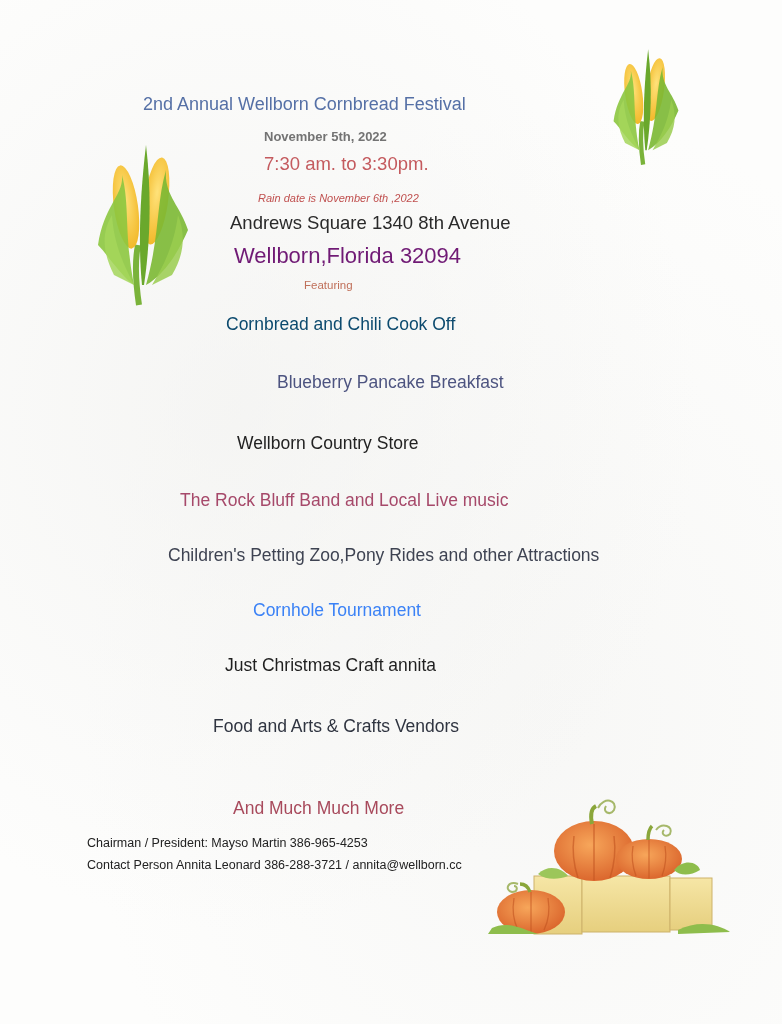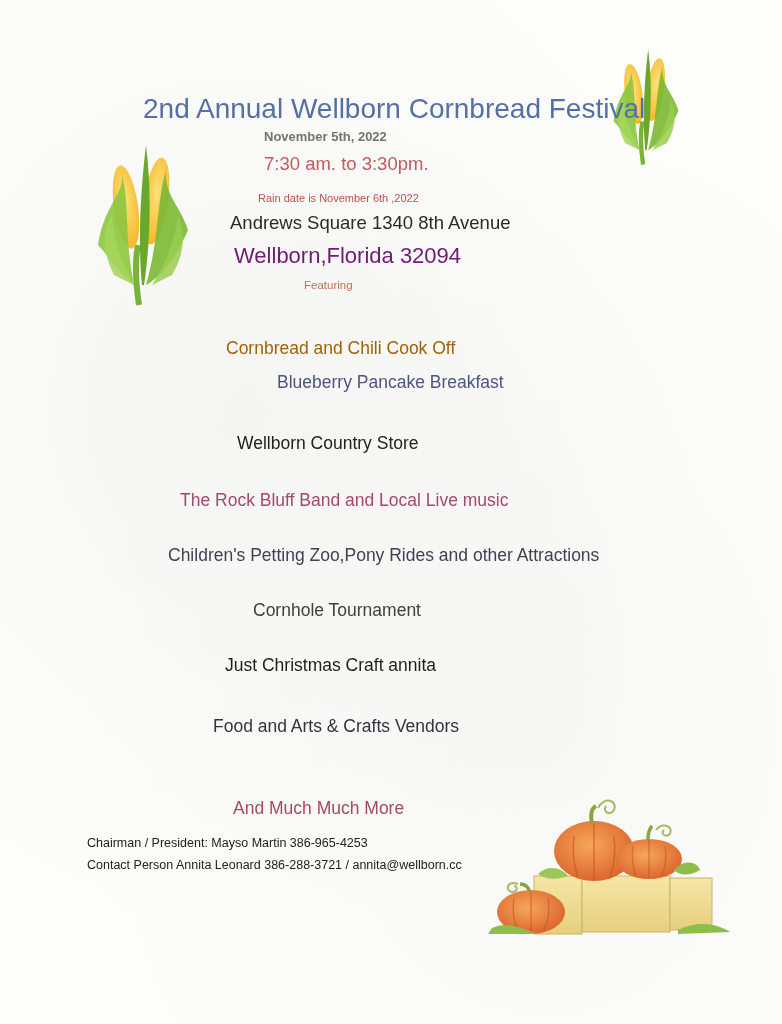--- a/index.html
+++ b/index.html
@@ -20,35 +20,35 @@
       background:
         radial-gradient(ellipse at 30% 40%, rgba(240,240,238,0.6), transparent 60%),
         radial-gradient(ellipse at 70% 70%, rgba(242,242,240,0.5), transparent 60%),
         #fdfdfc;
     }
     .txt {
       position: absolute;
       white-space: nowrap;
       line-height: 1;
     }
-    .title { left: 143px; top: 95px; font-size: 28px; color: #5570a6; }
+    .title { left: 143px; top: 95px; font-size: 18px; color: #5570a6; }
     .date { left: 264px; top: 130px; font-size: 13px; color: #737373; font-weight: bold; }
     .time { left: 264px; top: 155px; font-size: 18.5px; color: #c45a5e; }
-    .rain { left: 258px; top: 193px; font-size: 11px; color: #c0504f; }
+    .rain { left: 258px; top: 193px; font-size: 11px; color: #c0504f; font-style: italic; }
     .addr1 { left: 230px; top: 214px; font-size: 18.5px; color: #2a2a2a; text-align: center; }
     .addr2 { left: 234px; top: 245px; font-size: 22px; color: #701a75; }
     .featuring { left: 304px; top: 280px; font-size: 11.5px; color: #c0705a; }
 
     .feat { font-size: 17.5px; }
-    .f0 { left: 226px; top: 316px; color: #a16207; margin-top: 24px; }
+    .f0 { left: 226px; top: 316px; color: #0c4a6e; }
     .f1 { left: 248px; top: 374px; color: #4d5480; margin-left: 29px; }
     .f2 { left: 237px; top: 435px; color: #222222; }
     .f3 { left: 180px; top: 492px; color: #a6496a; }
     .f4 { left: 168px; top: 547px; color: #3e4352; }
-    .f5 { left: 253px; top: 602px; color: #404040; }
+    .f5 { left: 253px; top: 602px; color: #3b82f6; }
     .f6 { left: 225px; top: 657px; color: #1f1f1f; }
     .f7 { left: 213px; top: 718px; color: #2f3440; }
     .f8 { left: 233px; top: 776px; color: #a84a5c; margin-top: 24px; }
 
     .contact { font-size: 12.5px; font-weight: normal; color: #222; }
     .c1 { left: 87px; top: 837px; }
     .c2 { left: 87px; top: 859px; }
 
     .corn { position: absolute; }
     .corn-left { left: 94px; top: 135px; width: 98px; height: 172px; }

